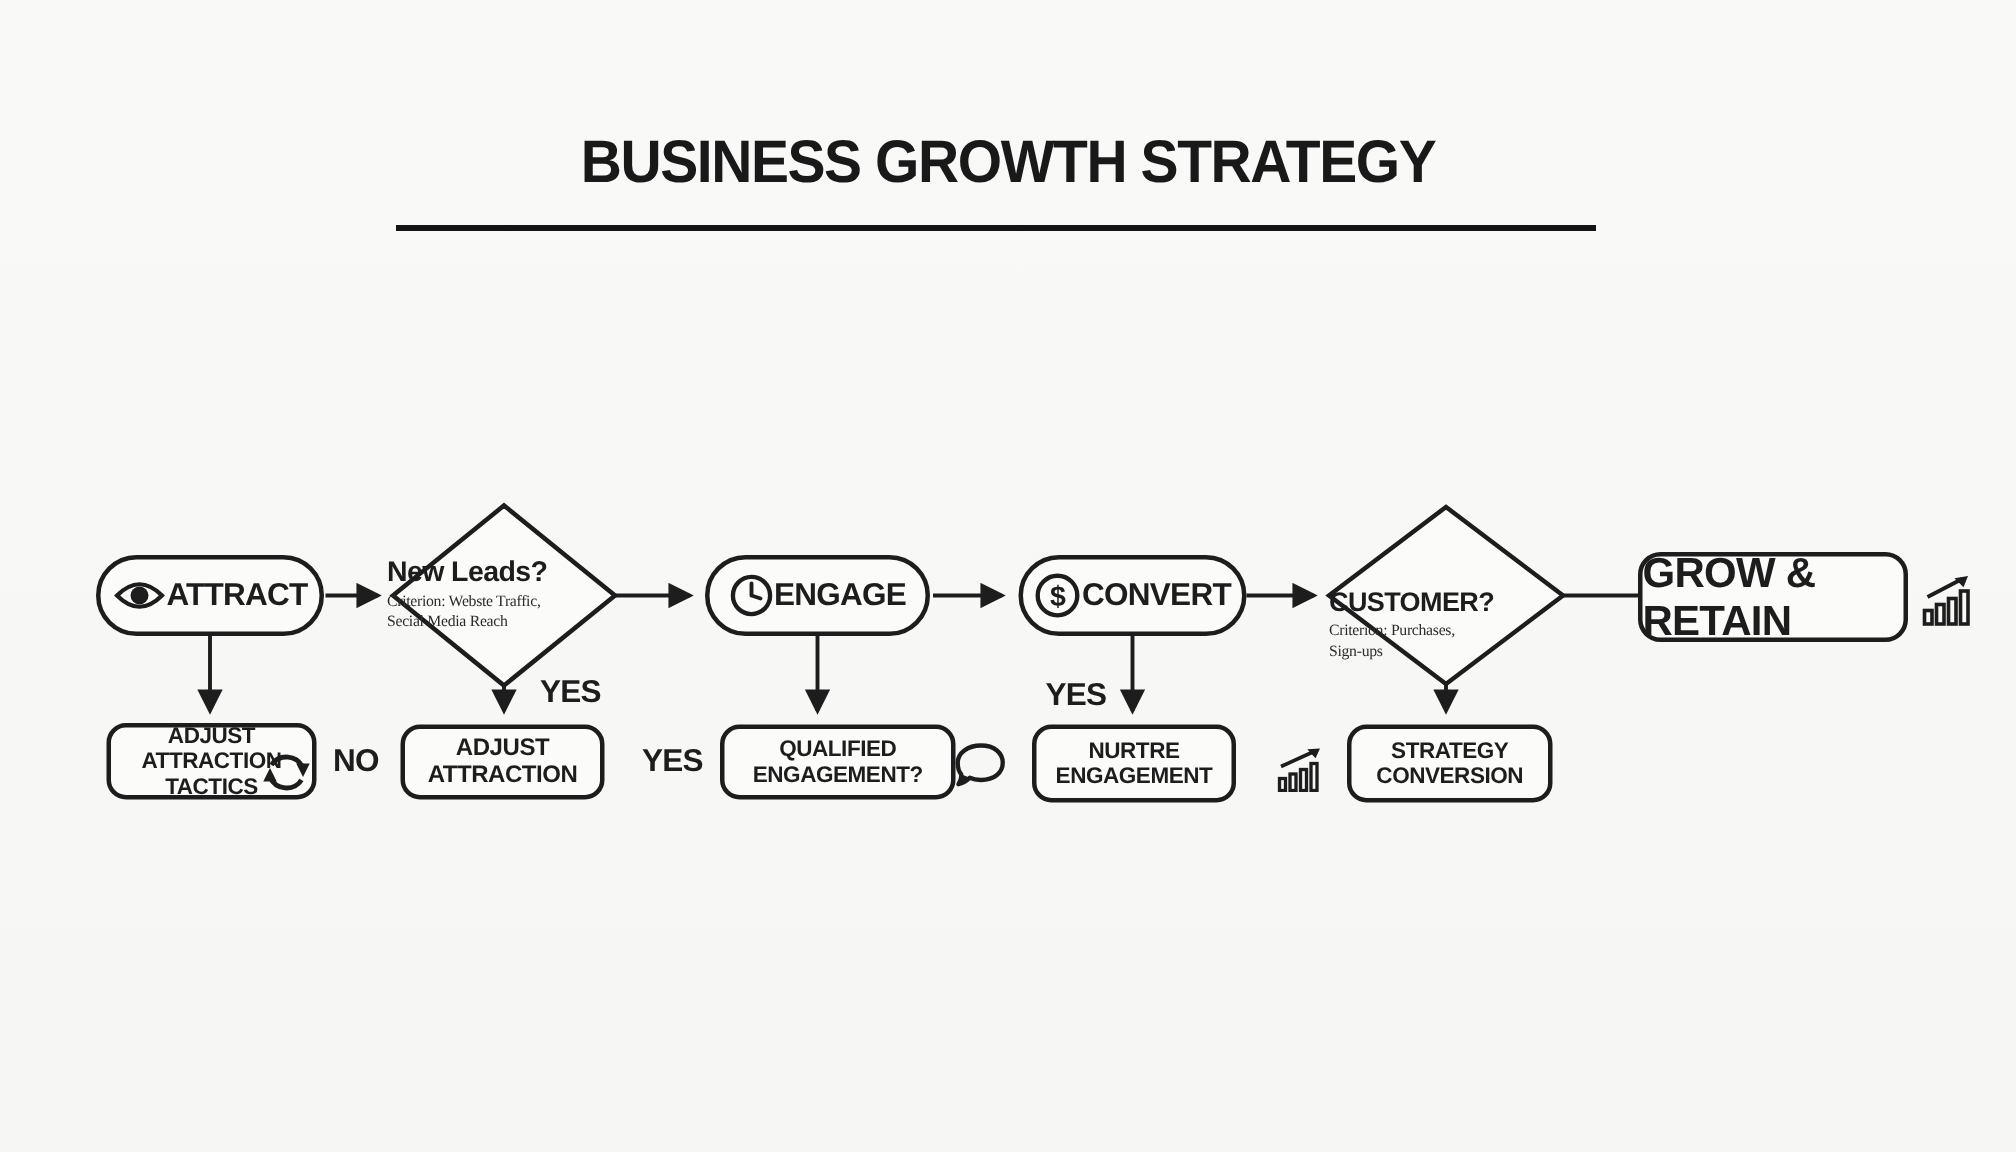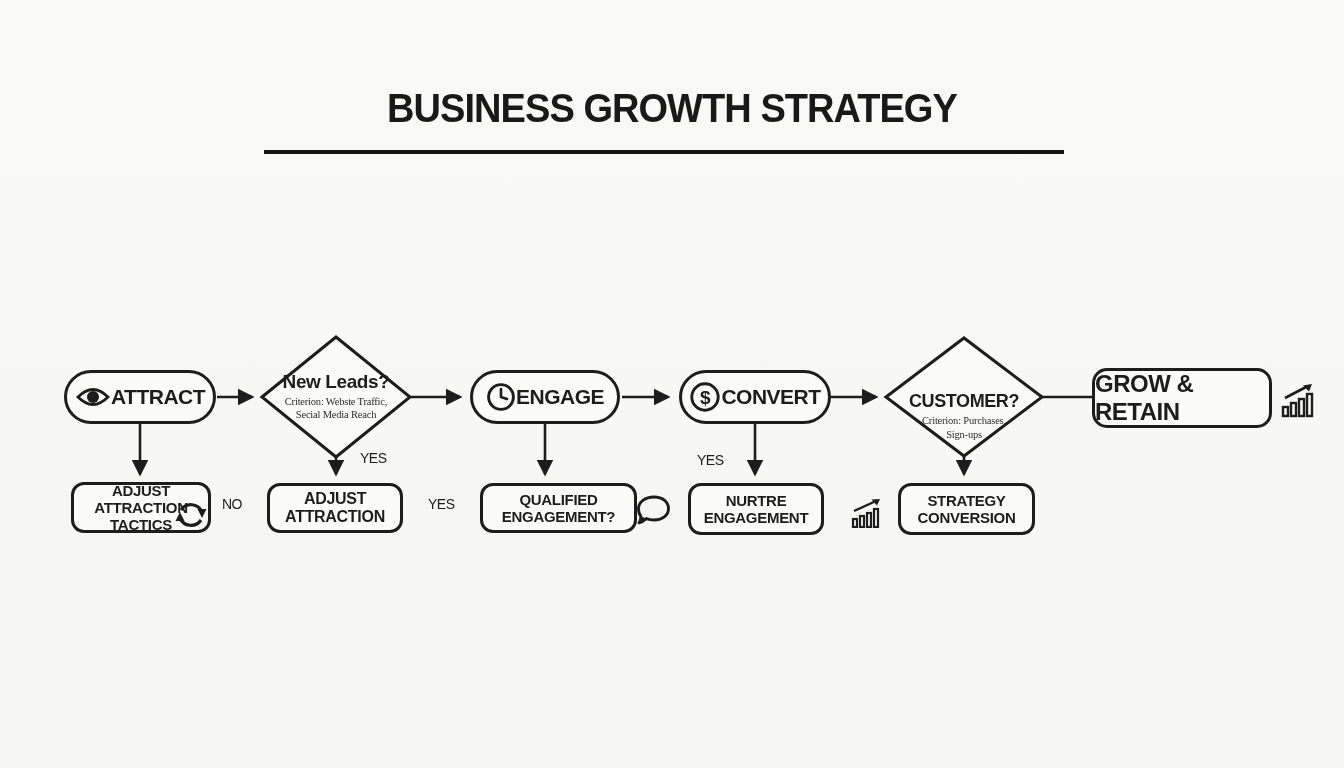--- a/index.html
+++ b/index.html
@@ -66,31 +66,31 @@
     text-align: center;
     font-size: 15px;
     font-weight: bold;
     line-height: 1.15;
     letter-spacing: -0.3px;
   }
   .diamond-label {
     position: absolute;
     display: flex;
     flex-direction: column;
-    align-items: center;
+    align-items: flex-start;
     justify-content: center;
     text-align: center;
     z-index: 2;
   }
   .diamond-title { font-size: 19px; font-weight: bold; letter-spacing: -0.4px; margin-bottom: 2px; }
   .diamond-criteria { font-size: 10.5px; color: #2c2c2c; line-height: 1.25; letter-spacing: -0.2px; font-family: Liberation Serif, serif; }
   .elabel {
     position: absolute;
-    font-size: 14px;
-    font-weight: normal;
+    font-size: 21px;
+    font-weight: bold;
     letter-spacing: -0.5px;
   }
   .icon-abs { position: absolute; }
   .tactics-refresh { position: absolute; left: 98px; top: 11px; }
 </style>
 </head>
 <body>
 
 <div id="stage">
 
@@ -156,21 +156,21 @@
     </span>
     <span>CONVERT</span>
   </div>
 
   <div class="diamond-label" style="left:886px; top:355px; width:156px; height:84px;">
     <div class="diamond-title" style="font-size:18px;margin-top:38px;">CUSTOMER?</div>
     <div class="diamond-criteria">Criterion: Purchases,</div>
     <div class="diamond-criteria">Sign-ups</div>
   </div>
 
-  <div class="roundbox" style="left:1092px; top:368px; width:180px; height:60px; font-size:24px;justify-content:flex-end;">
+  <div class="roundbox" style="left:1092px; top:368px; width:180px; height:60px; font-size:28px;justify-content:flex-end;">
     <span>GROW &amp; RETAIN</span>
   </div>
   <span class="icon-abs" style="left:1281px; top:382px;">
     <svg width="34" height="36" viewBox="0 0 34 36">
       <rect x="2" y="25" width="5" height="9" fill="none" stroke="#1d1d1d" stroke-width="2.4"></rect>
       <rect x="10" y="21" width="5" height="13" fill="none" stroke="#1d1d1d" stroke-width="2.4"></rect>
       <rect x="18" y="17" width="5" height="17" fill="none" stroke="#1d1d1d" stroke-width="2.4"></rect>
       <rect x="26" y="12" width="5" height="22" fill="none" stroke="#1d1d1d" stroke-width="2.4"></rect>
       <path d="M4,16 L27,4" fill="none" stroke="#1d1d1d" stroke-width="2.6"></path>
       <polygon points="31,2 22,3.5 28,9.5" fill="#1d1d1d"></polygon>

